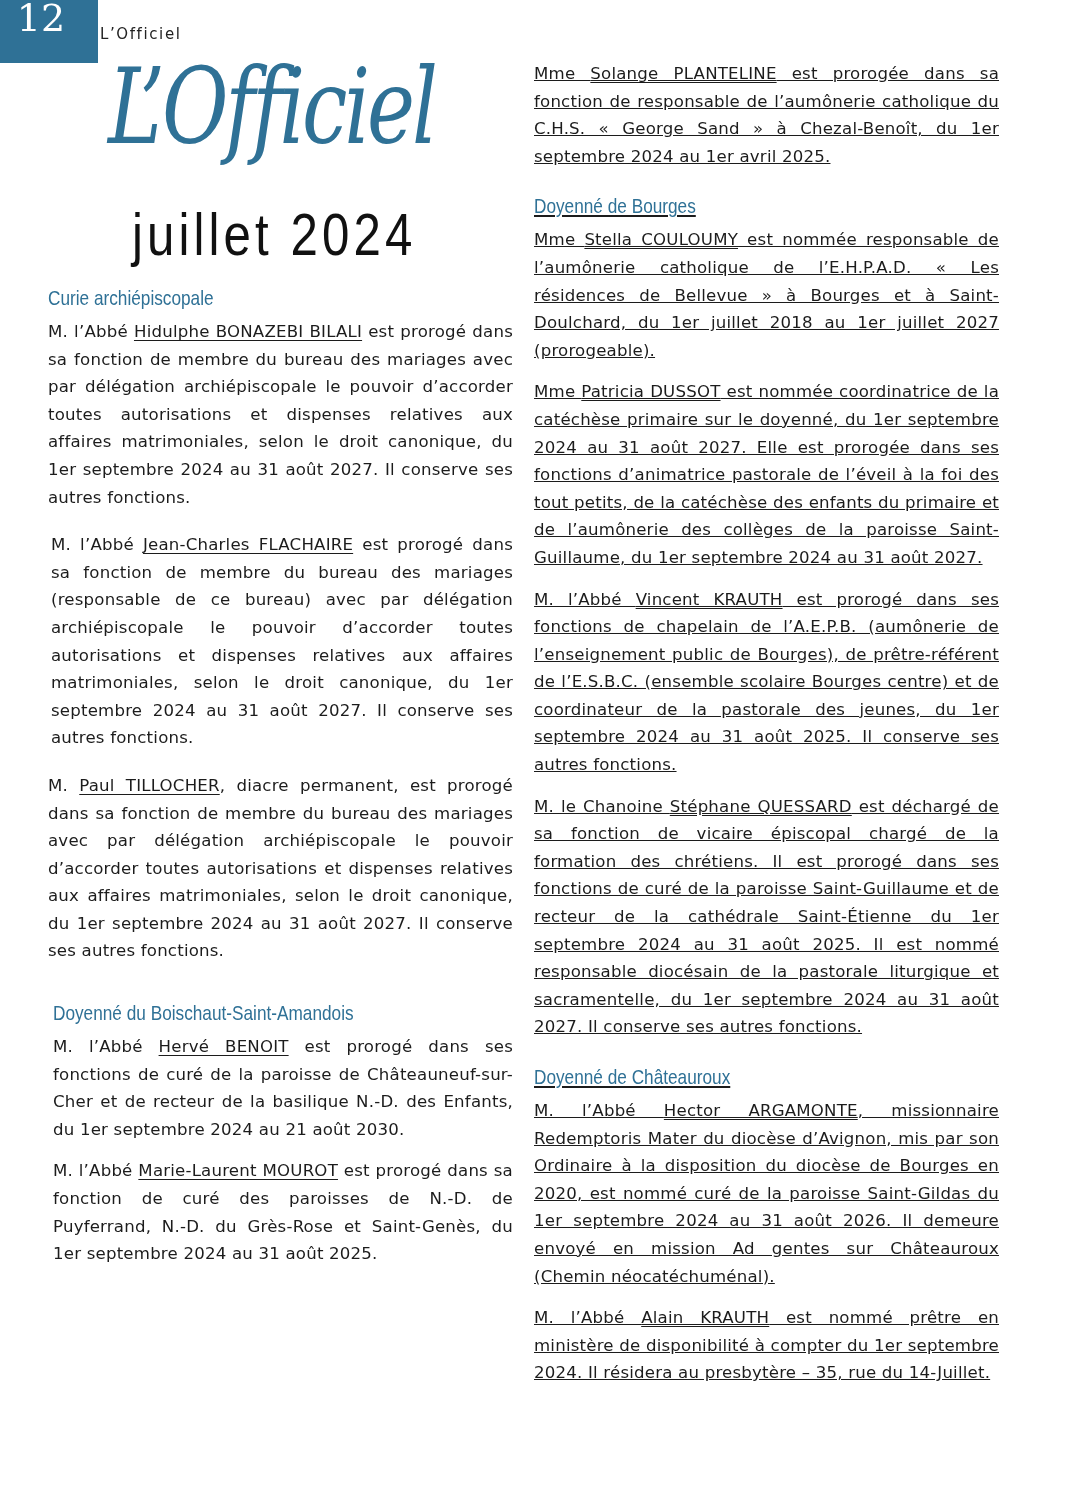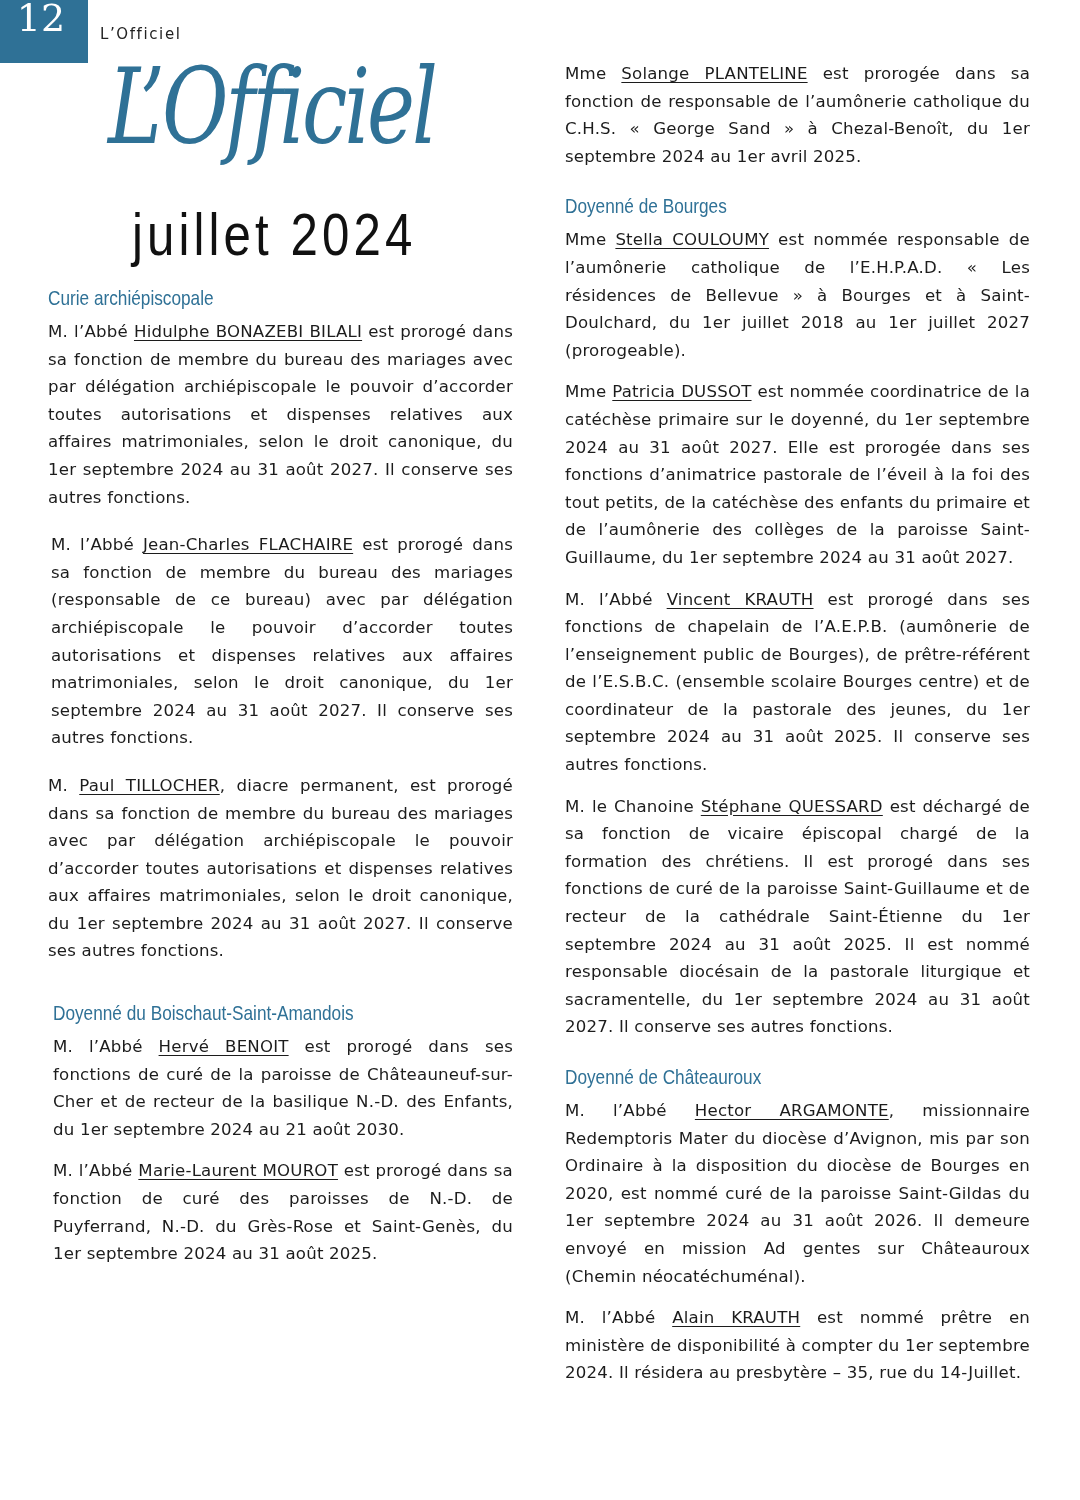--- a/index.html
+++ b/index.html
@@ -1,32 +1,32 @@
 <!DOCTYPE html>
 <html><head>
 <meta charset="utf-8">
 <style>
   html, body { margin: 0; padding: 0; background: #ffffff; }
   body { width: 1080px; height: 1500px; position: relative; overflow: hidden;
          font-family: "DejaVu Sans", sans-serif; color: #1c1c1c; }
-  .page-box { position: absolute; left: 0; top: 0; width: 88px; height: 63px; background: #2f7196; }
+  .page-box { position: absolute; left: 0; top: 0; width: 98px; height: 63px; background: #2f7196; }
   .page-num { position: absolute; left: 0; top: -4px; width: 82px; text-align: center;
               font-family: "DejaVu Serif", serif; font-size: 38px; color: #ffffff; font-weight: 300; }
   .running-head { position: absolute; left: 100px; top: 25px; font-family: "DejaVu Sans", sans-serif;
                   font-size: 15px; letter-spacing: 1.6px; color: #222; }
   .logo { position: absolute; left: 108px; top: 60px; width: 320px; height: 145px; }
   .logo-text { position: absolute; left: 0; top: -14px; font-family: "DejaVu Serif", serif;
                font-style: italic; font-size: 104px; color: #2f7196; letter-spacing: -4px;
                transform: scaleX(0.78); transform-origin: left top; white-space: nowrap; }
   .issue-title { position: absolute; left: 132px; top: 200px; font-family: "Liberation Sans Narrow", "Liberation Sans", sans-serif;
                  font-size: 60px; letter-spacing: 5px; color: #111; transform: scaleX(0.82);
                  transform-origin: left top; white-space: nowrap; }
   .col { position: absolute; width: 465px; }
   .col-left { left: 48px; top: 286px; }
-  .col-right { left: 565px; top: 60px; }
+  .col-right { left: 534px; top: 60px; text-decoration: underline; }
   h2.section { margin: 0 0 8px 0; font-family: "Liberation Sans", sans-serif; font-weight: normal;
                font-size: 21px; color: #2f7196; transform: scaleX(0.82); transform-origin: left top;
                white-space: nowrap; }
   p.entry { margin: 0 0 14px 0; font-size: 16.6px; line-height: 27.6px; text-align: justify;
             letter-spacing: 0.2px; }
   p.entry .name { text-decoration: underline; text-underline-offset: 3px; }
   .gap-lg { height: 22px; }
   .gap-md { height: 10px; }
 </style>
 </head>

